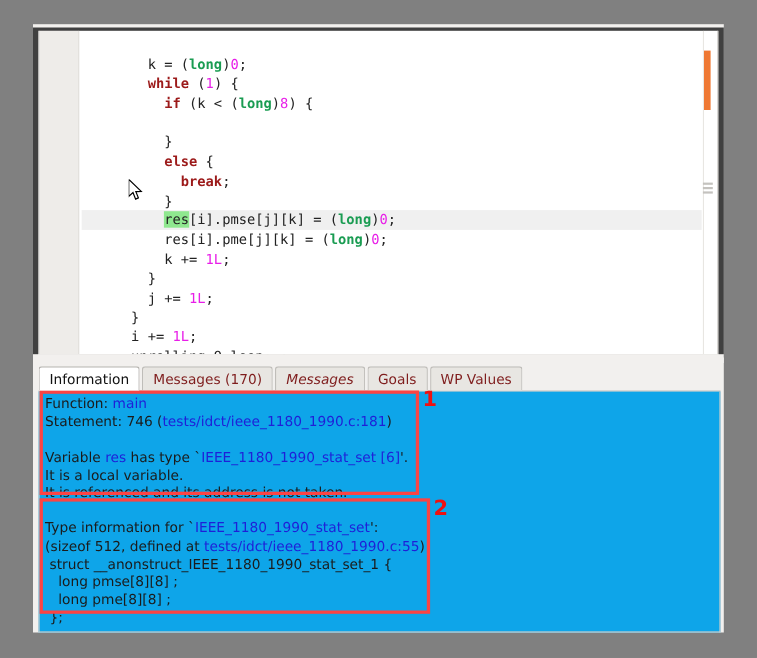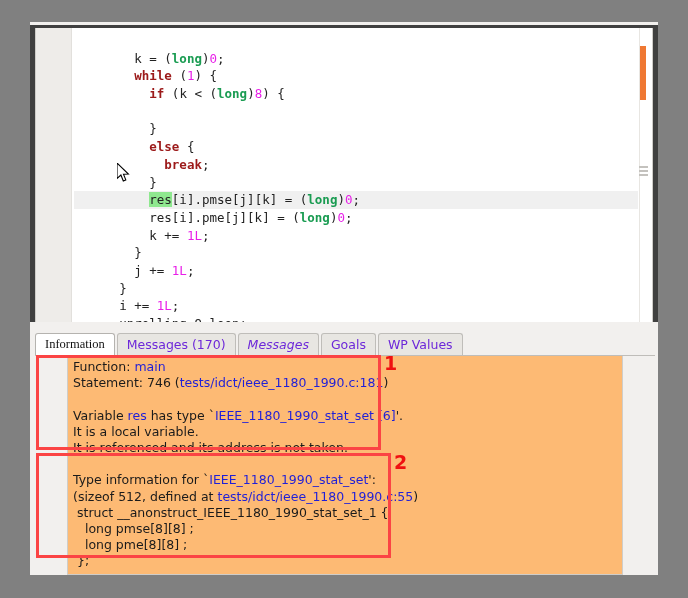--- a/index.html
+++ b/index.html
@@ -136,50 +136,48 @@
     box-sizing: border-box;
   }
   .tab {
     position: relative;
     float: left;
     height: 22px;
     line-height: 21px;
     padding: 0 9px;
     margin-right: 2px;
     font-size: 12.5px;
-    color: #6d28d9;
+    color: #7f1d1d;
     background: #e8e6e2;
     border: 1px solid #bfbdb9;
     border-bottom: none;
     border-radius: 3px 3px 0 0;
     box-sizing: border-box;
     cursor: default;
   }
   .tab.active {
     background: #ffffff;
     color: #111111;
     border-color: #b5b3af;
     z-index: 3;
-    font-family: Liberation Serif, serif;
   }
   .tab.italic { font-style: italic; }
 
   
   .info-panel {
     position: absolute;
     left: 35px;
     top: 356px;
-    width: 556px;
+    width: 620px;
     height: 219px;
-    background: #fdba74;
+    background: #0ea5e9;
     border: 1px solid #cfcdc9;
     border-top: none;
     box-sizing: border-box;
     overflow: hidden;
-    margin-left: 32px;
   }
   .info-inner {
     position: absolute;
     left: 5px;
     top: 3px;
     right: 2px;
     bottom: 0;
     font-size: 12.5px;
     line-height: 16.2px;
     color: #1b1b1b;

